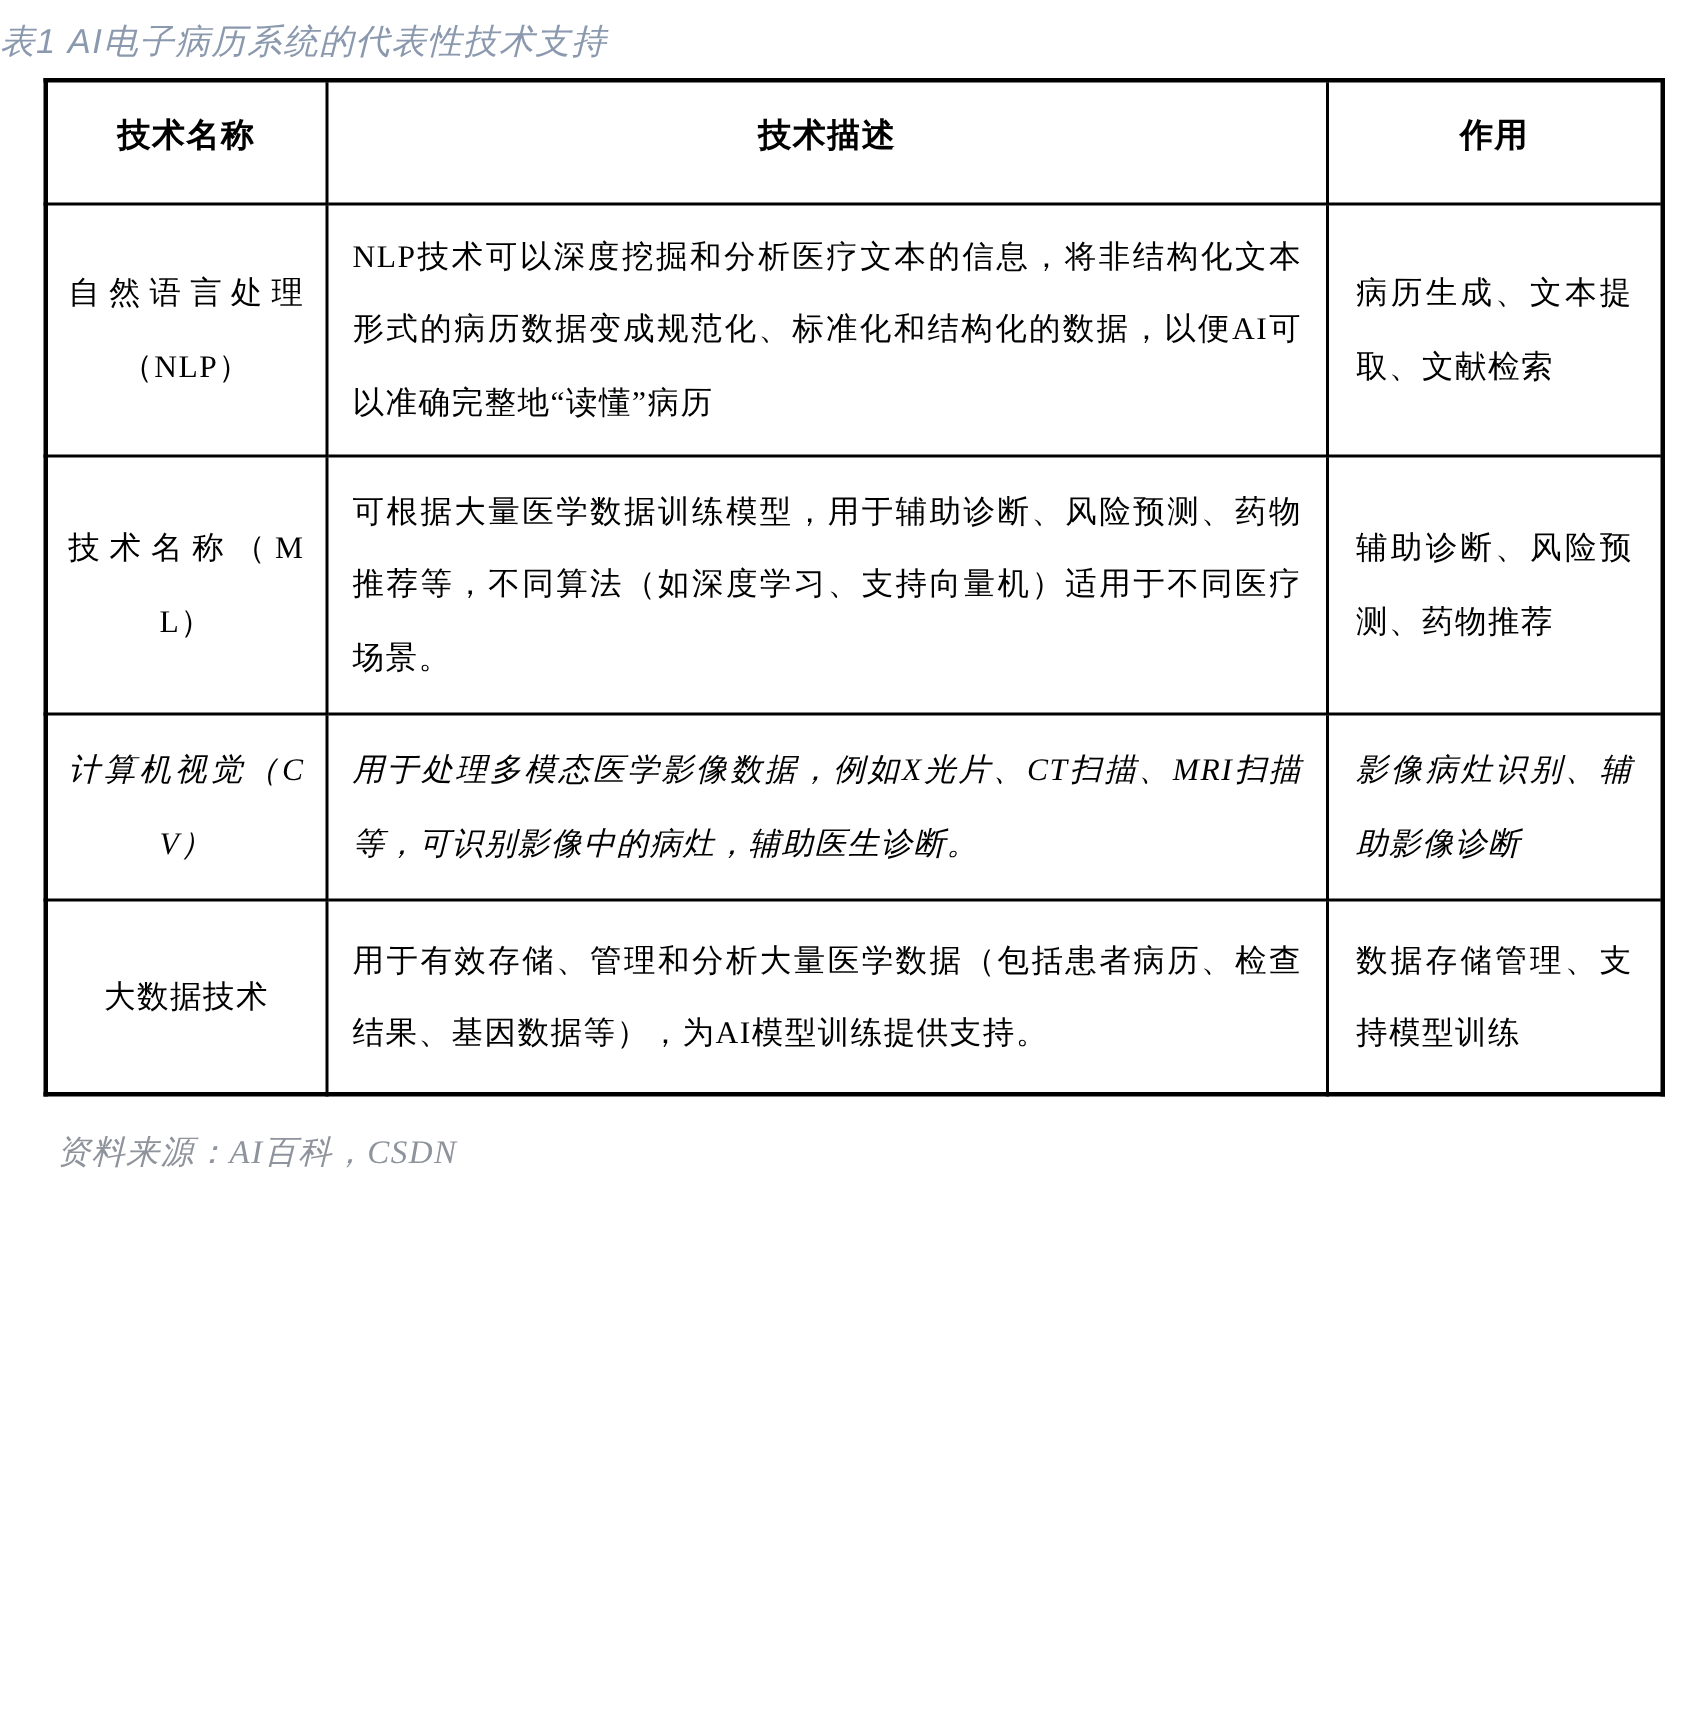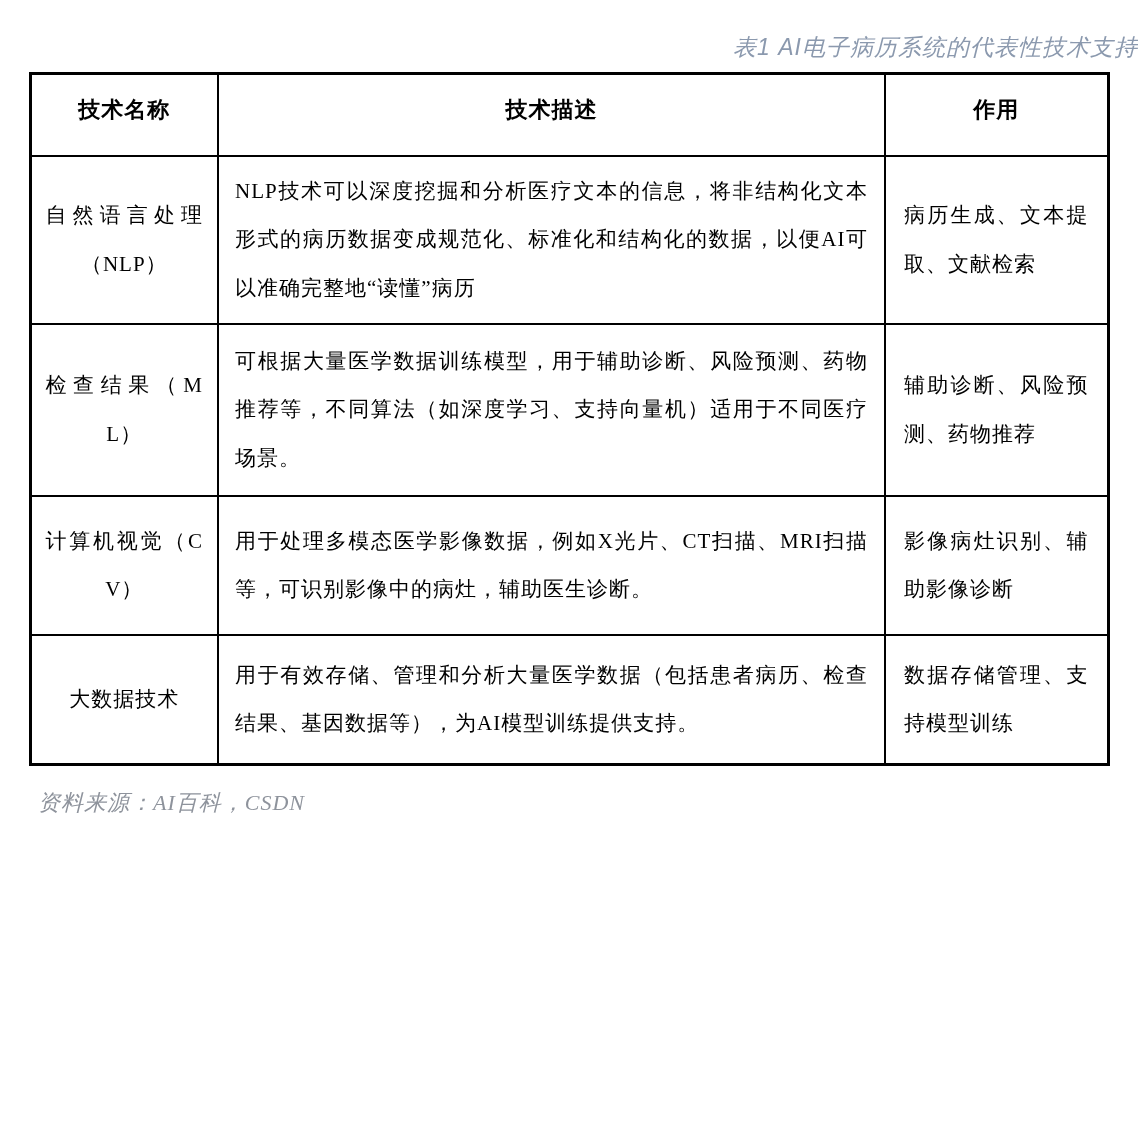--- a/index.html
+++ b/index.html
@@ -10,22 +10,22 @@
     height: 1148px;
     font-family: "Liberation Serif", "DejaVu Serif", serif;
     color: #000000;
   }
   .page {
     width: 1138px;
     height: 1148px;
     overflow: hidden;
   }
   .table-caption {
-    margin-top: 32px;
-    text-align: right;
+    margin-top: 12px;
+    text-align: left;
     font-family: "Liberation Sans", "DejaVu Sans", sans-serif;
     font-style: italic;
     font-size: 23px;
     letter-spacing: 1px;
     color: #8b99ae;
     line-height: 30px;
   }
   table.tech-table {
     margin: 10px auto 0 auto;
     width: 1078px;
@@ -68,21 +68,21 @@
     word-break: break-all;
   }
   td.cell-role {
     text-align: justify;
     vertical-align: middle;
     padding: 0 18px;
     word-break: break-all;
   }
   tr.h-r1 { height: 168px; }
   tr.h-r2 { height: 172px; }
-  tr.h-r3 { height: 139px; }
+  tr.h-r3 { height: 124px; font-style: italic; }
   tr.h-r4 { height: 130px; }
   tr.h-r5 { height: 166px; }
   tr.h-r6 { height: 177px; }
 
   .source-note {
     margin: 22px 0 0 38px;
     font-style: italic;
     font-size: 22px;
     letter-spacing: 1px;
     color: #8e939c;
@@ -108,21 +108,21 @@
         <th>作用</th>
       </tr>
     </thead>
     <tbody>
       <tr class="h-r1">
         <td class="cell-name">自然语言处理（NLP）</td>
         <td class="cell-desc">NLP技术可以深度挖掘和分析医疗文本的信息，将非结构化文本形式的病历数据变成规范化、标准化和结构化的数据，以便AI可以准确完整地“读懂”病历</td>
         <td class="cell-role">病历生成、文本提取、文献检索</td>
       </tr>
       <tr class="h-r2">
-        <td class="cell-name">检查结果（ML）</td>
+        <td class="cell-name">技术名称（ML）</td>
         <td class="cell-desc">可根据大量医学数据训练模型，用于辅助诊断、风险预测、药物推荐等，不同算法（如深度学习、支持向量机）适用于不同医疗场景。</td>
         <td class="cell-role">辅助诊断、风险预测、药物推荐</td>
       </tr>
       <tr class="h-r3">
         <td class="cell-name">计算机视觉（CV）</td>
         <td class="cell-desc">用于处理多模态医学影像数据，例如X光片、CT扫描、MRI扫描等，可识别影像中的病灶，辅助医生诊断。</td>
         <td class="cell-role">影像病灶识别、辅助影像诊断</td>
       </tr>
       <tr class="h-r4">
         <td class="cell-name">大数据技术</td>

